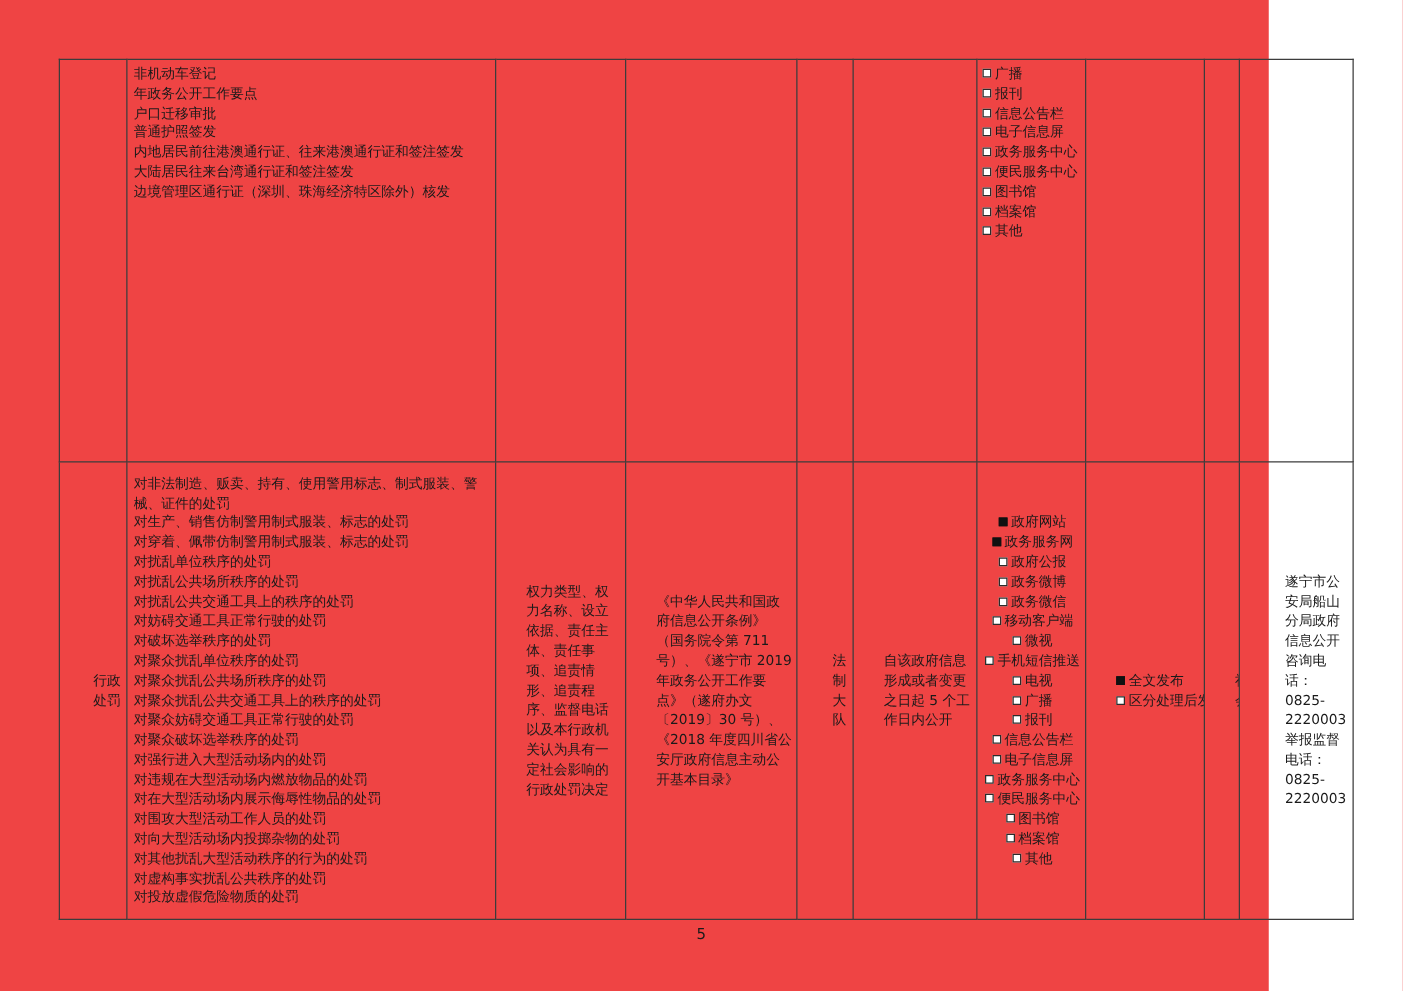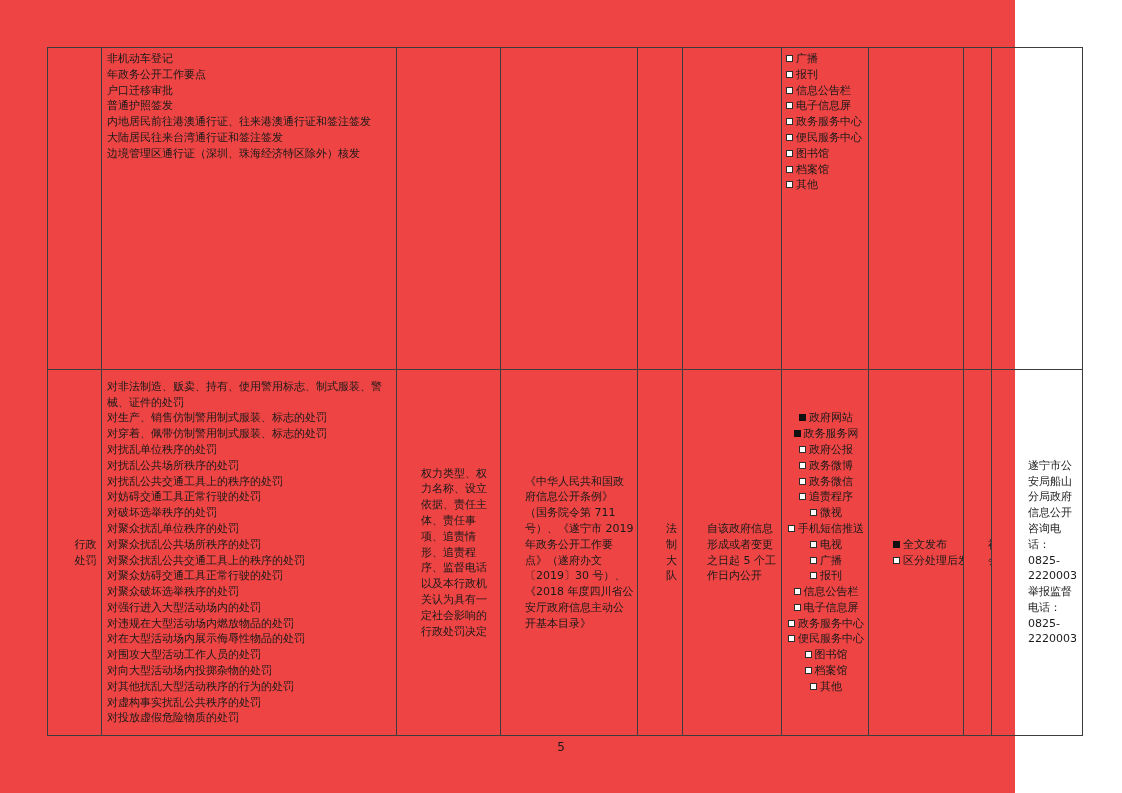--- a/index.html
+++ b/index.html
@@ -176,21 +176,21 @@
               <div class="li cb">
             <span class="box"></span><span>政府公报</span>
           </div>
               <div class="li cb">
             <span class="box"></span><span>政务微博</span>
           </div>
               <div class="li cb">
             <span class="box"></span><span>政务微信</span>
           </div>
               <div class="li cb">
-            <span class="box"></span><span>追责程序</span>
+            <span class="box"></span><span>移动客户端</span>
           </div>
               <div class="li cb">
             <span class="box"></span><span>微视</span>
           </div>
               <div class="li cb">
             <span class="box"></span><span>手机短信推送</span>
           </div>
               <div class="li cb">
             <span class="box"></span><span>电视</span>
           </div>

